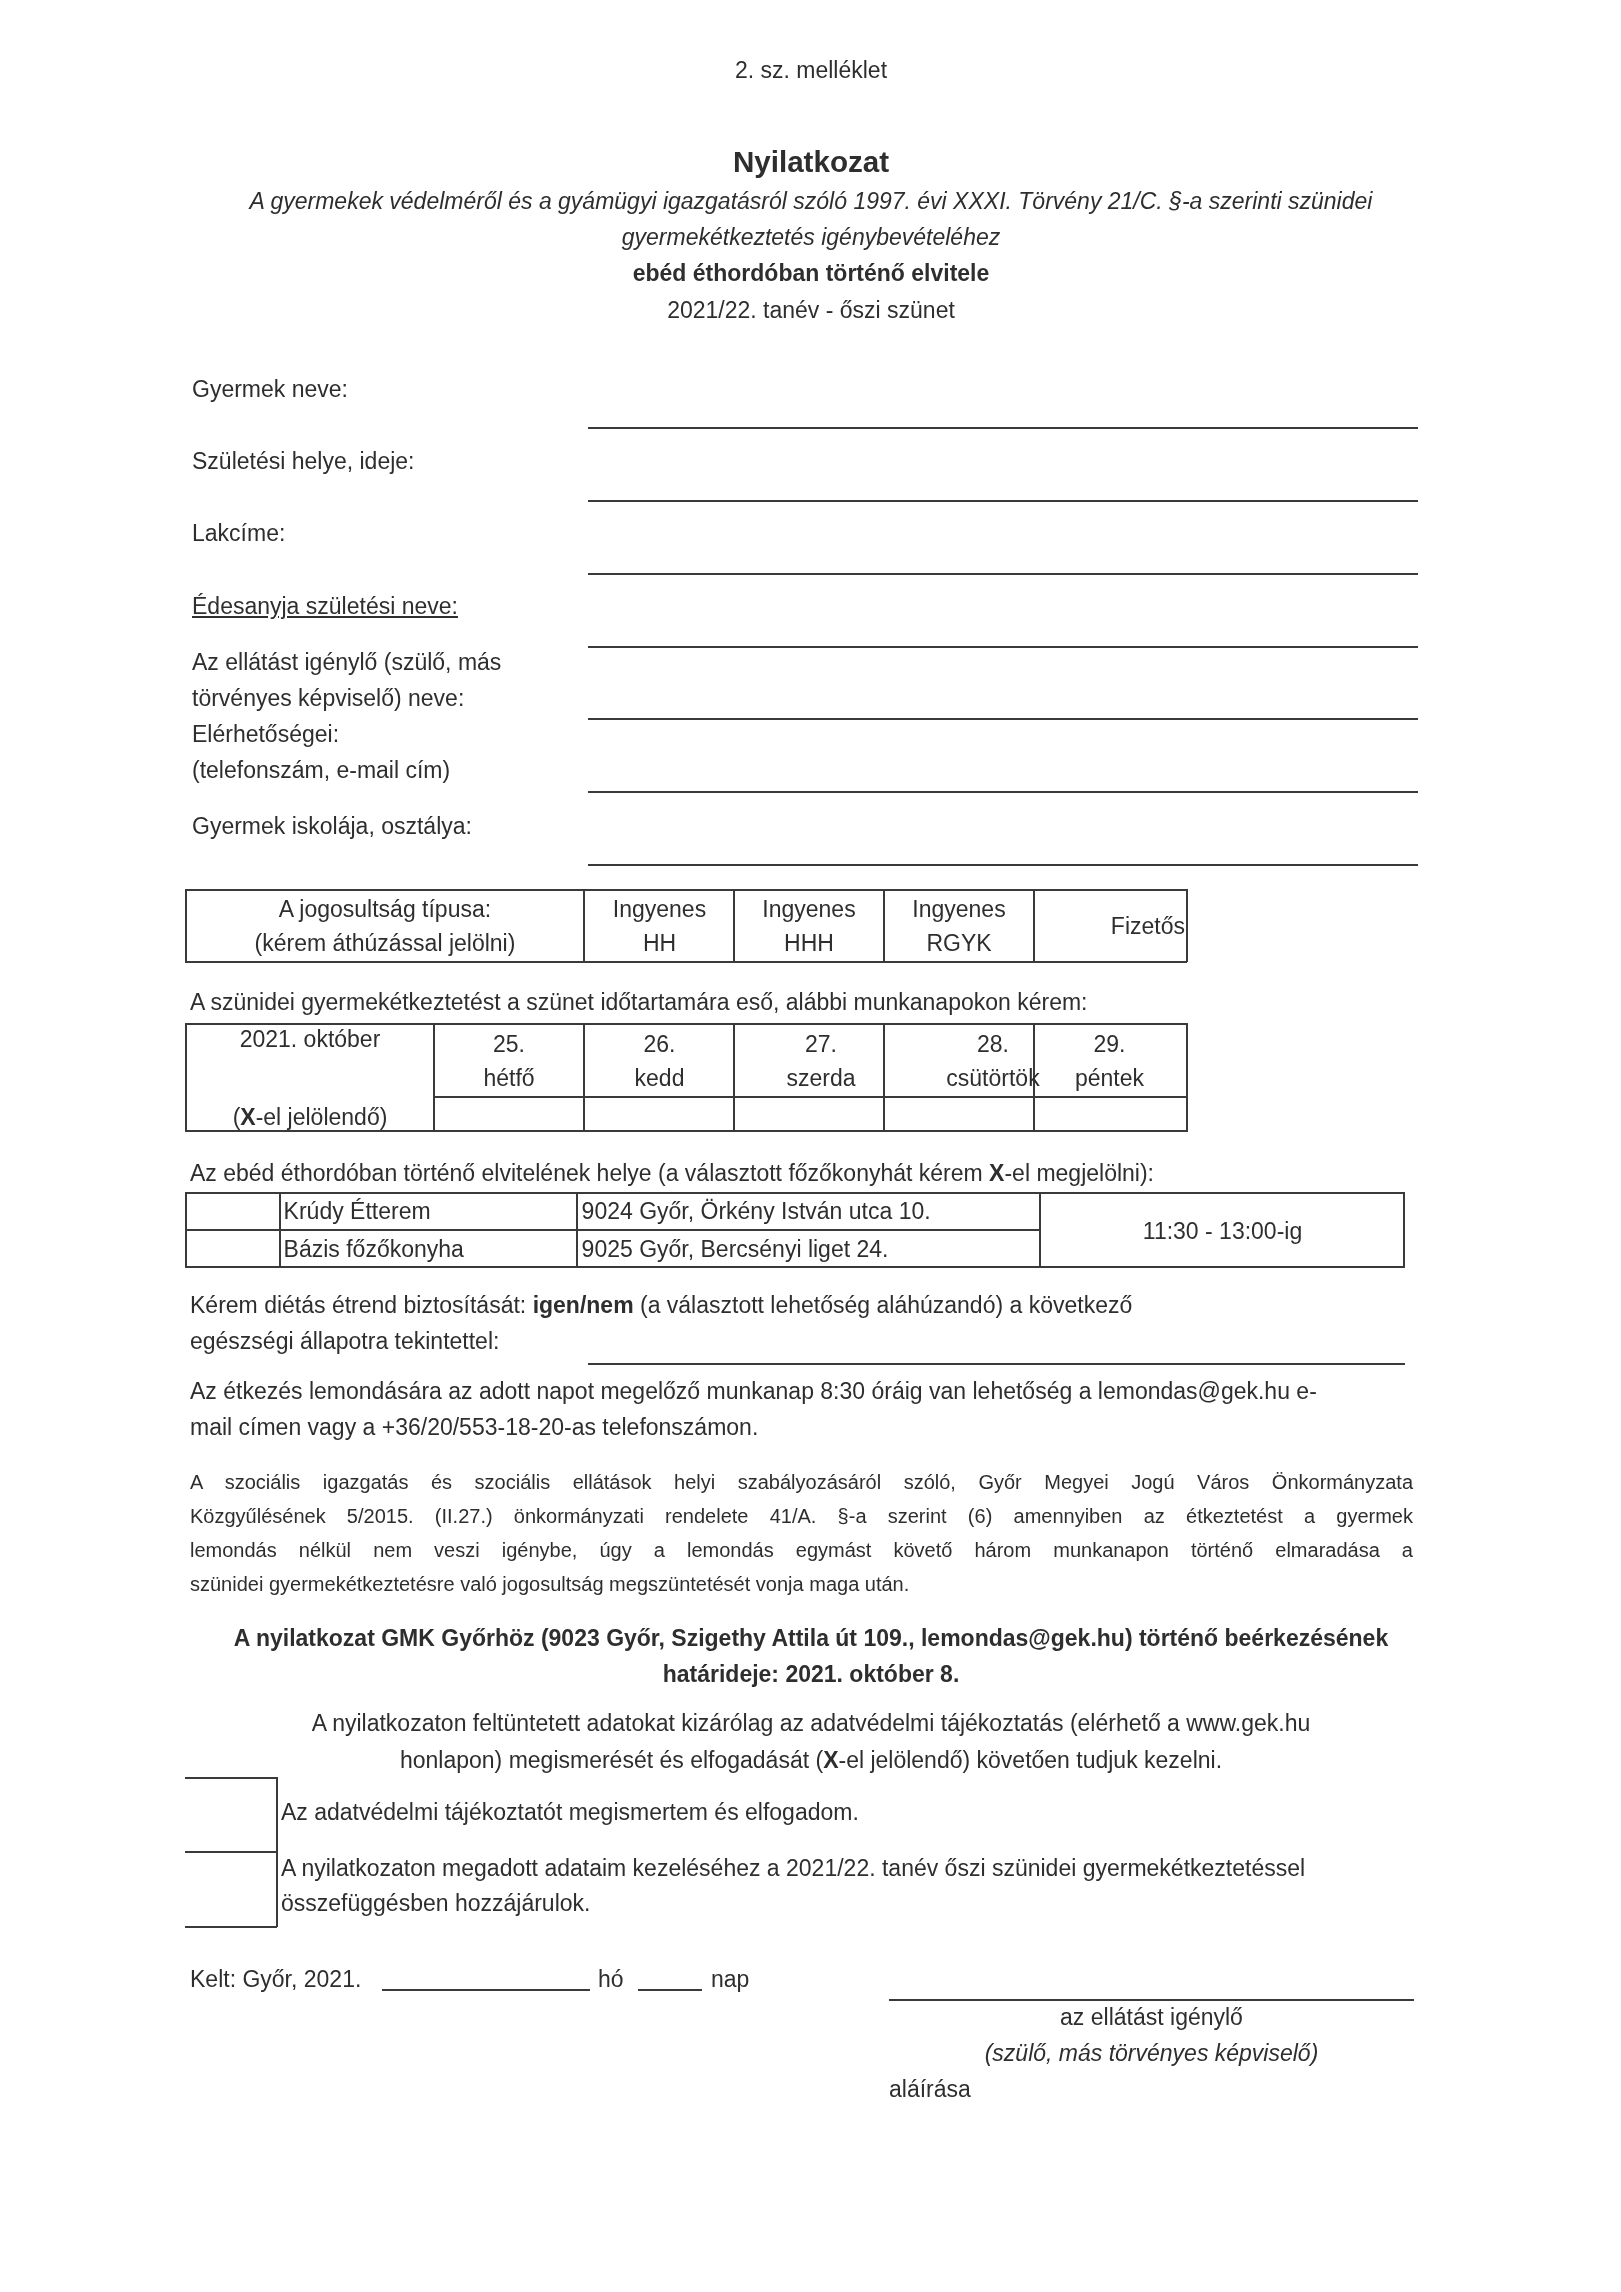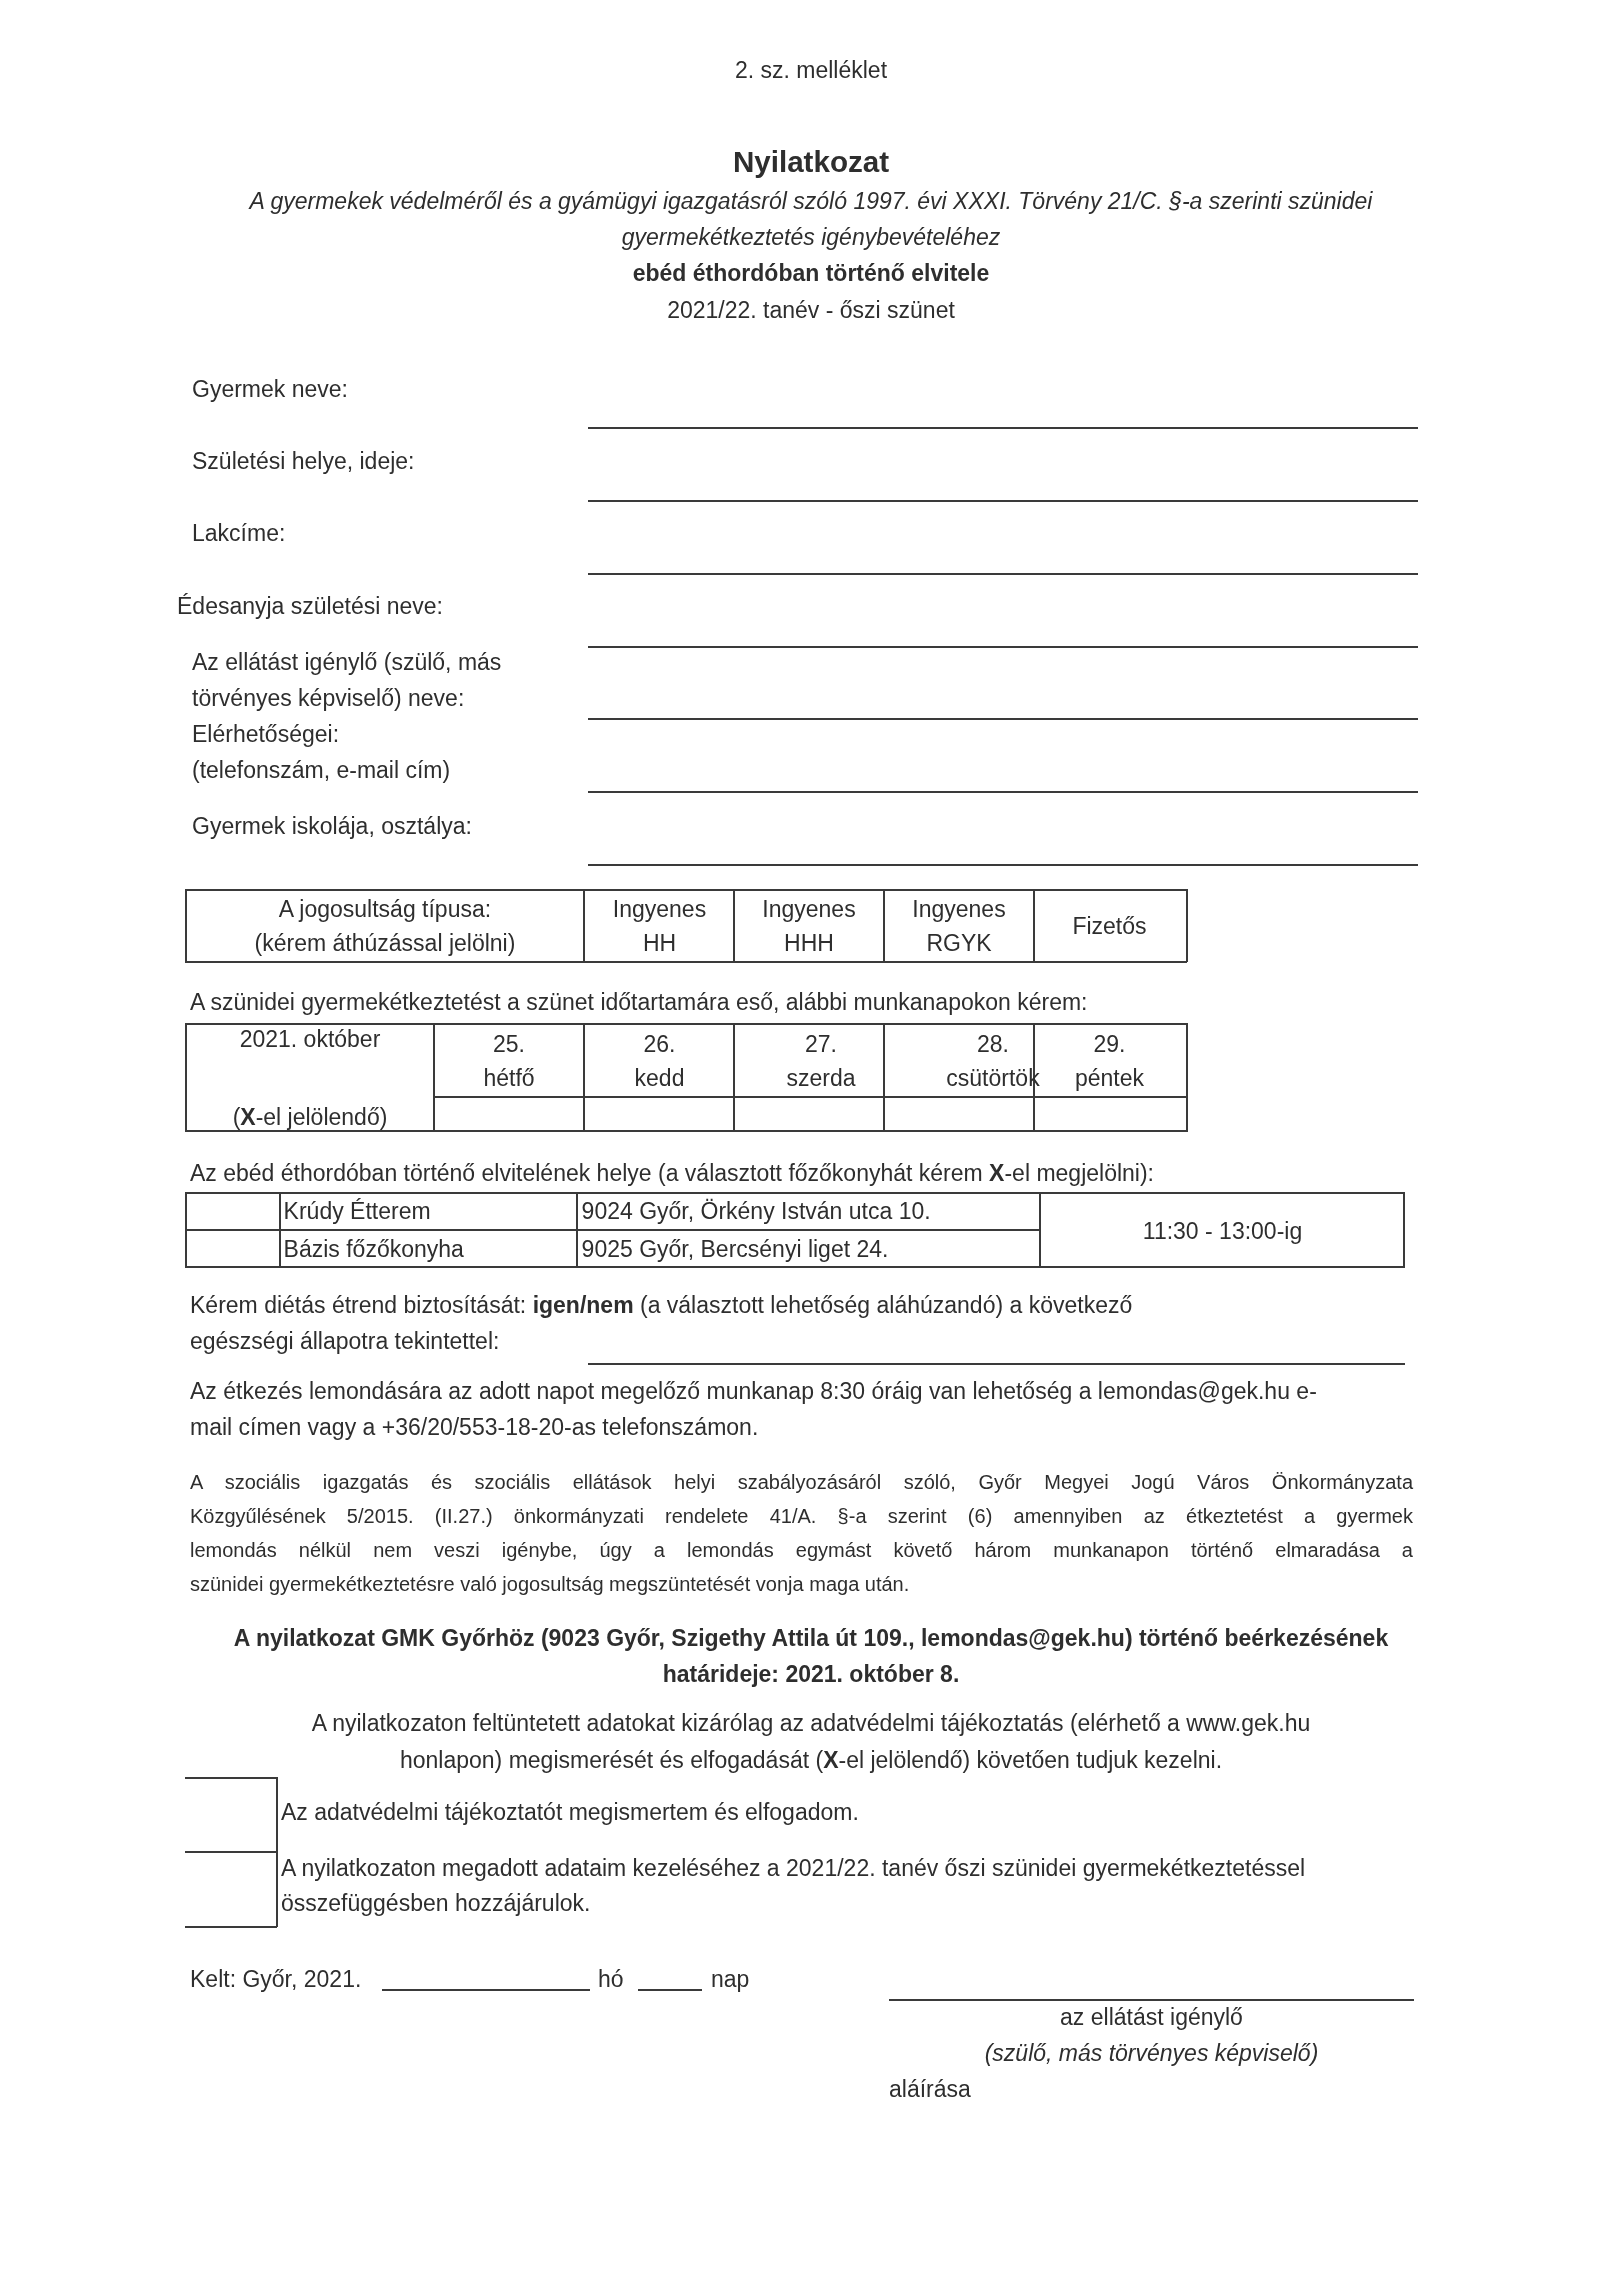--- a/index.html
+++ b/index.html
@@ -32,21 +32,21 @@
 <div>
   <div class="t" style="left:192px;top:378px;">Gyermek neve:</div>
   <div class="underline-field" style="left:588px;width:830px;top:427px;"></div>
 
   <div class="t" style="left:192px;top:450px;">Születési helye, ideje:</div>
   <div class="underline-field" style="left:588px;width:830px;top:500px;"></div>
 
   <div class="t" style="left:192px;top:522px;">Lakcíme:</div>
   <div class="underline-field" style="left:588px;width:830px;top:573px;"></div>
 
-  <div class="t" style="left:177px;top:595px;">Édesanyja születési neve:</div>
+  <div class="t" style="left:192px;top:595px;text-decoration:underline;">Édesanyja születési neve:</div>
   <div class="underline-field" style="left:588px;width:830px;top:646px;"></div>
 
   <div class="t" style="left:192px;top:651px;">Az ellátást igénylő (szülő, más</div>
   <div class="t" style="left:192px;top:687px;">törvényes képviselő) neve:</div>
   <div class="underline-field" style="left:588px;width:830px;top:718px;"></div>
 
   <div class="t" style="left:192px;top:723px;">Elérhetőségei:</div>
   <div class="t" style="left:192px;top:759px;">(telefonszám, e-mail cím)</div>
   <div class="underline-field" style="left:588px;width:830px;top:791px;"></div>
 
@@ -73,21 +73,21 @@
     <span>HH</span>
   </div>
   <div class="cell" style="left:735px;top:891px;width:148px;height:70px;">
     <span>Ingyenes</span>
     <span>HHH</span>
   </div>
   <div class="cell" style="left:885px;top:891px;width:148px;height:70px;">
     <span>Ingyenes</span>
     <span>RGYK</span>
   </div>
-  <div class="cell" style="left:1034px;top:891px;width:151px;height:70px;">
+  <div class="cell" style="left:1034px;top:891px;width:151px;height:70px;align-items:flex-end;">
     <span>Fizetős</span>
   </div>
 </div>
 
 <div class="t" style="left:190px;top:991px;">A szünidei gyermekétkeztetést a szünet időtartamára eső, alábbi munkanapokon kérem:</div>
 <div>
   <div class="hl" style="left:185px;width:1002px;top:1023px;"></div>
   <div class="hl" style="left:433px;width:754px;top:1096px;"></div>
   <div class="hl" style="left:185px;width:1002px;top:1130px;"></div>
   <div class="vl" style="left:185px;top:1023px;height:109px;"></div>

